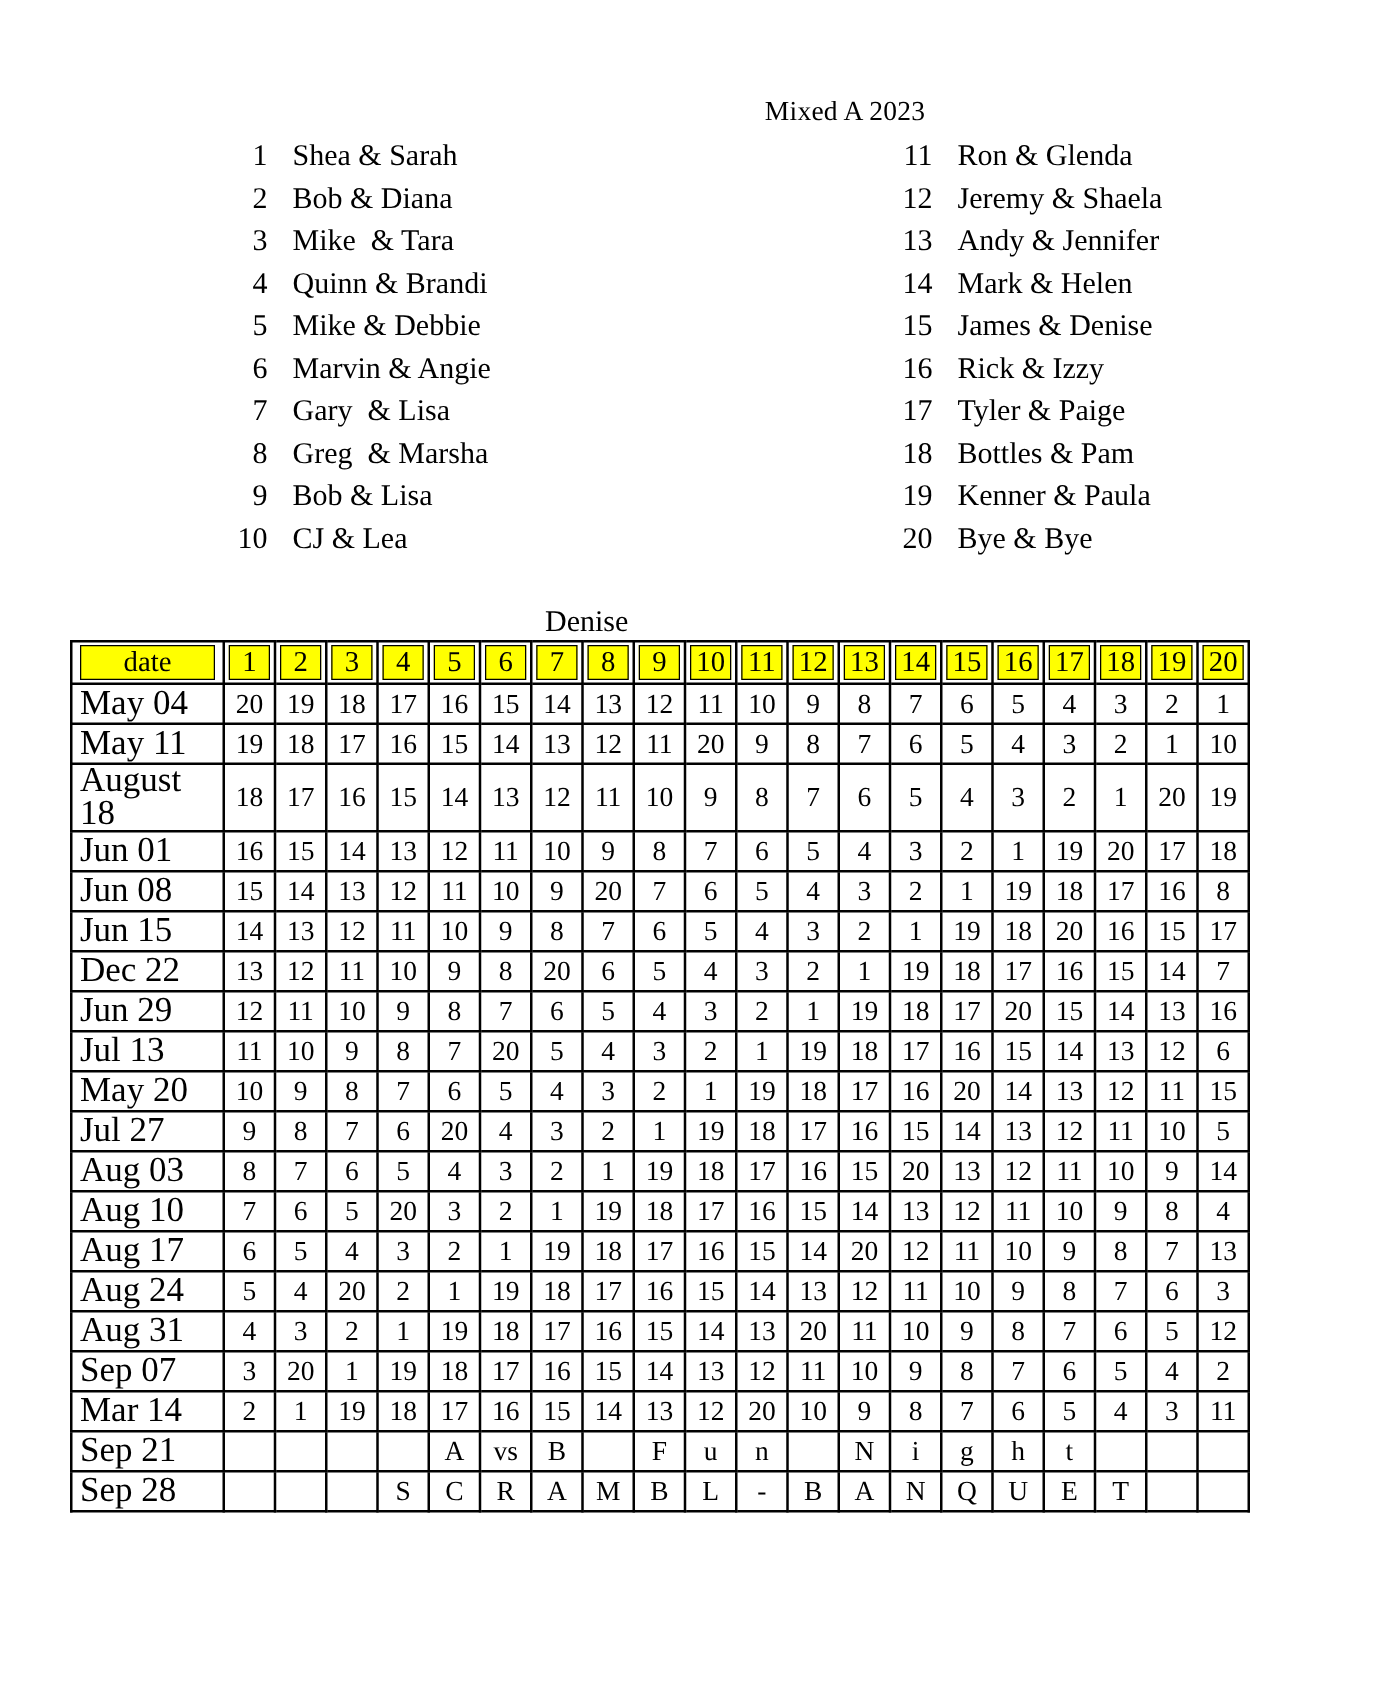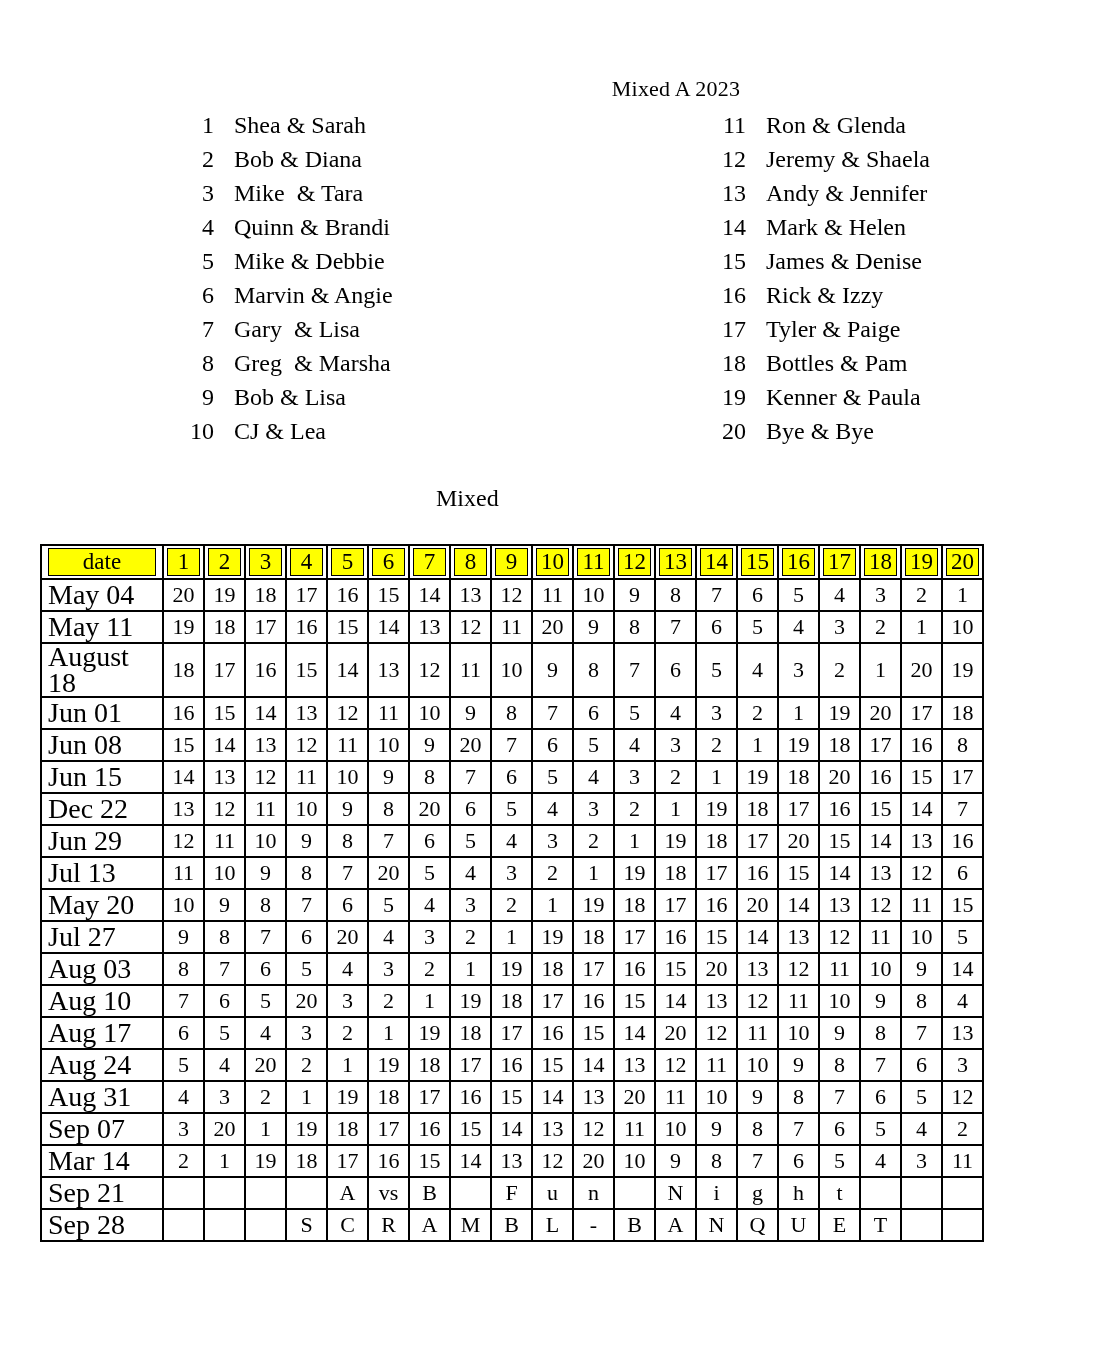--- a/index.html
+++ b/index.html
@@ -69,23 +69,22 @@
     position: absolute;
     left: 436px;
     top: 484px;
     font-size: 24px;
     line-height: 28px;
   }
 
   
   #matrix-wrap {
     position: absolute;
-    left: 40px;
+    left: 56px;
     top: 512px;
-    margin-top: 32px;
   }
   table.matrix {
     border-collapse: collapse;
     table-layout: fixed;
     font-size: 21px;
   }
   table.matrix td, table.matrix th {
     border: 2px solid #000000;
     text-align: center;
     vertical-align: middle;
@@ -164,21 +163,21 @@
       <div class="team-row"><span class="team-num">14</span><span class="team-name">Mark &amp; Helen</span></div>
       <div class="team-row"><span class="team-num">15</span><span class="team-name">James &amp; Denise</span></div>
       <div class="team-row"><span class="team-num">16</span><span class="team-name">Rick &amp; Izzy</span></div>
       <div class="team-row"><span class="team-num">17</span><span class="team-name">Tyler &amp; Paige</span></div>
       <div class="team-row"><span class="team-num">18</span><span class="team-name">Bottles &amp; Pam</span></div>
       <div class="team-row"><span class="team-num">19</span><span class="team-name">Kenner &amp; Paula</span></div>
       <div class="team-row"><span class="team-num">20</span><span class="team-name">Bye &amp; Bye</span></div>
     </div>
 </div>
 
-<div id="matrix-label">Mixed</div>
+<div id="matrix-label">Denise</div>
 
 <div id="matrix-wrap">
   <table class="matrix">
     <colgroup id="matrix-colgroup">
       <col class="col-date">
     <col class="col-n">
         <col class="col-n">
         <col class="col-n">
         <col class="col-n">
         <col class="col-n">

